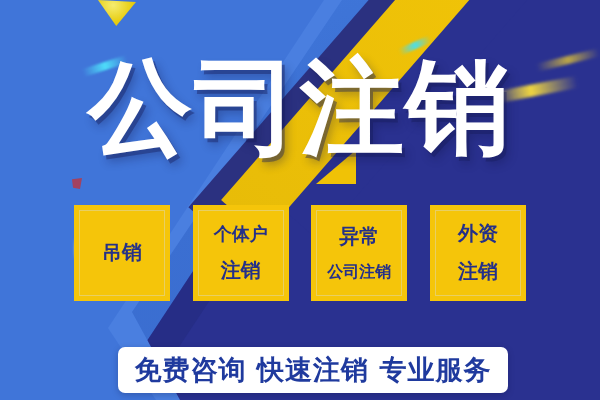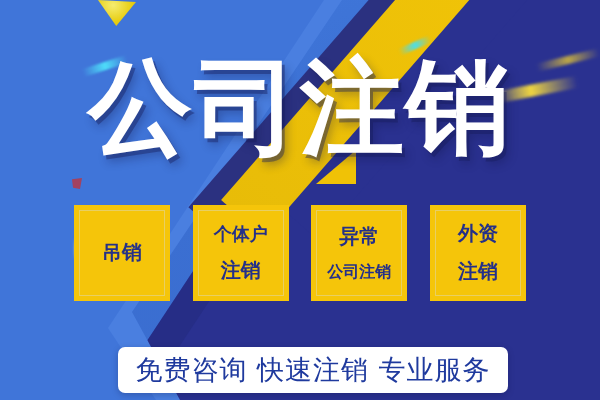--- a/index.html
+++ b/index.html
@@ -243,21 +243,21 @@
     background: #ffffff;
     border-radius: 7px;
     display: flex;
     align-items: center;
     justify-content: center;
     box-shadow: 0 2px 6px rgba(10,15,60,.25);
   }
   .bottombar-text {
     color: #1f3a9e;
     font-size: 27px;
-    font-weight: normal;
+    font-weight: bold;
     letter-spacing: 1px;
     white-space: nowrap;
   }
 </style>
 </head>
 <body>
 
 <div id="banner">
 
   <div class="bg-base"></div>

